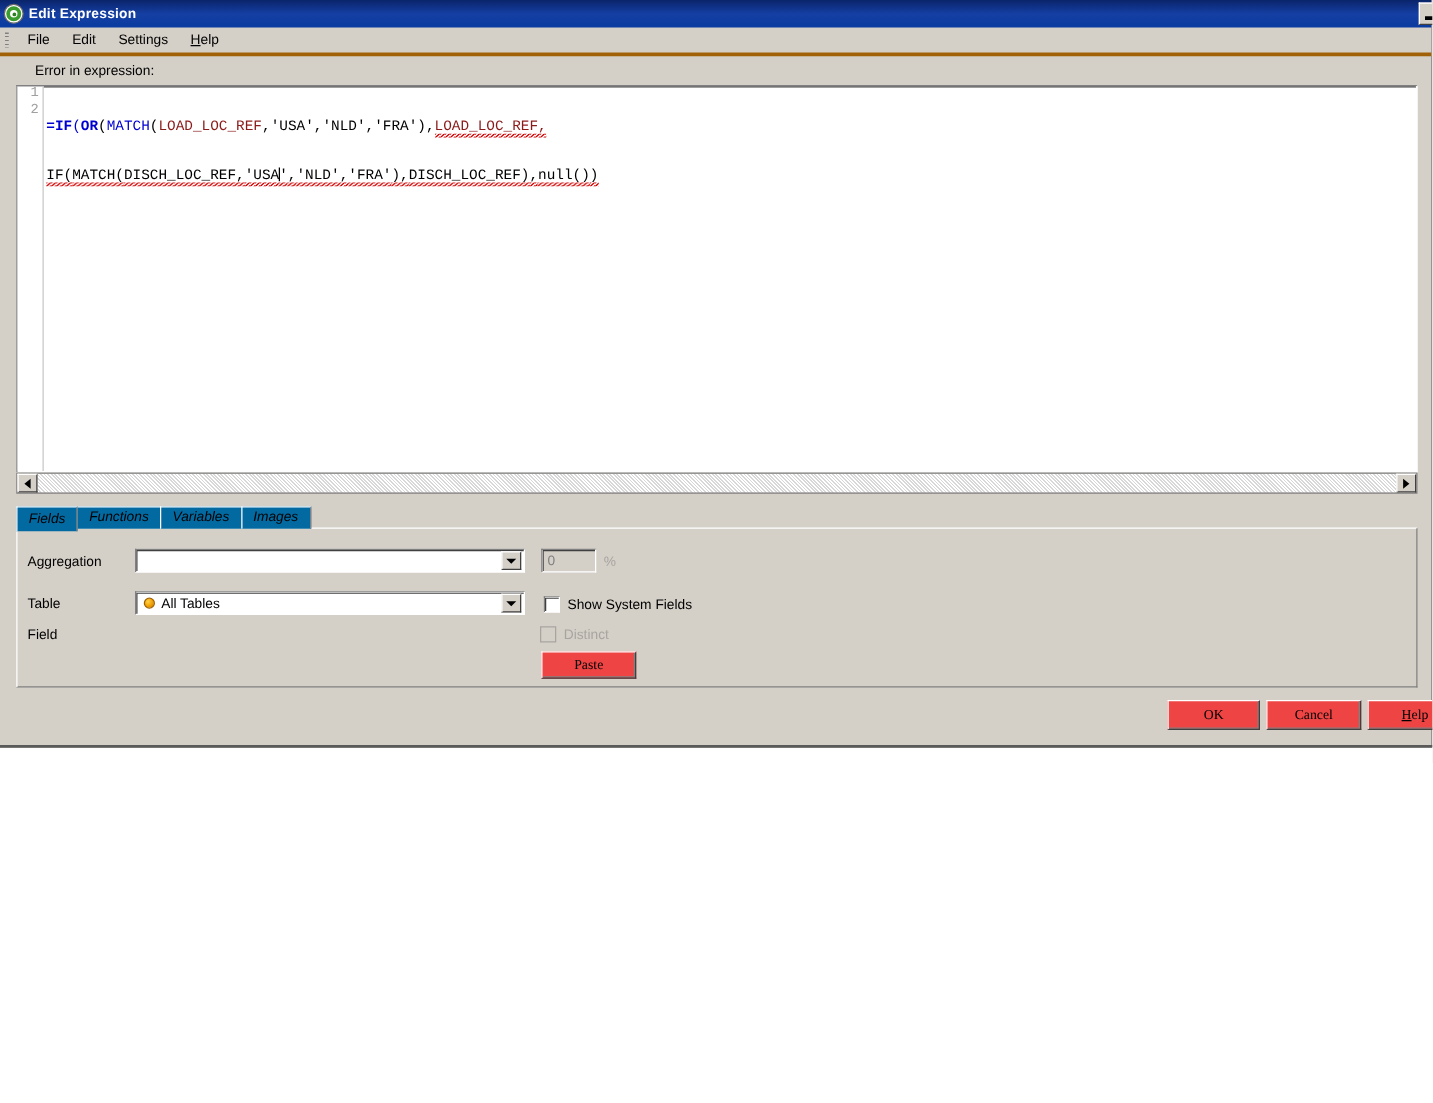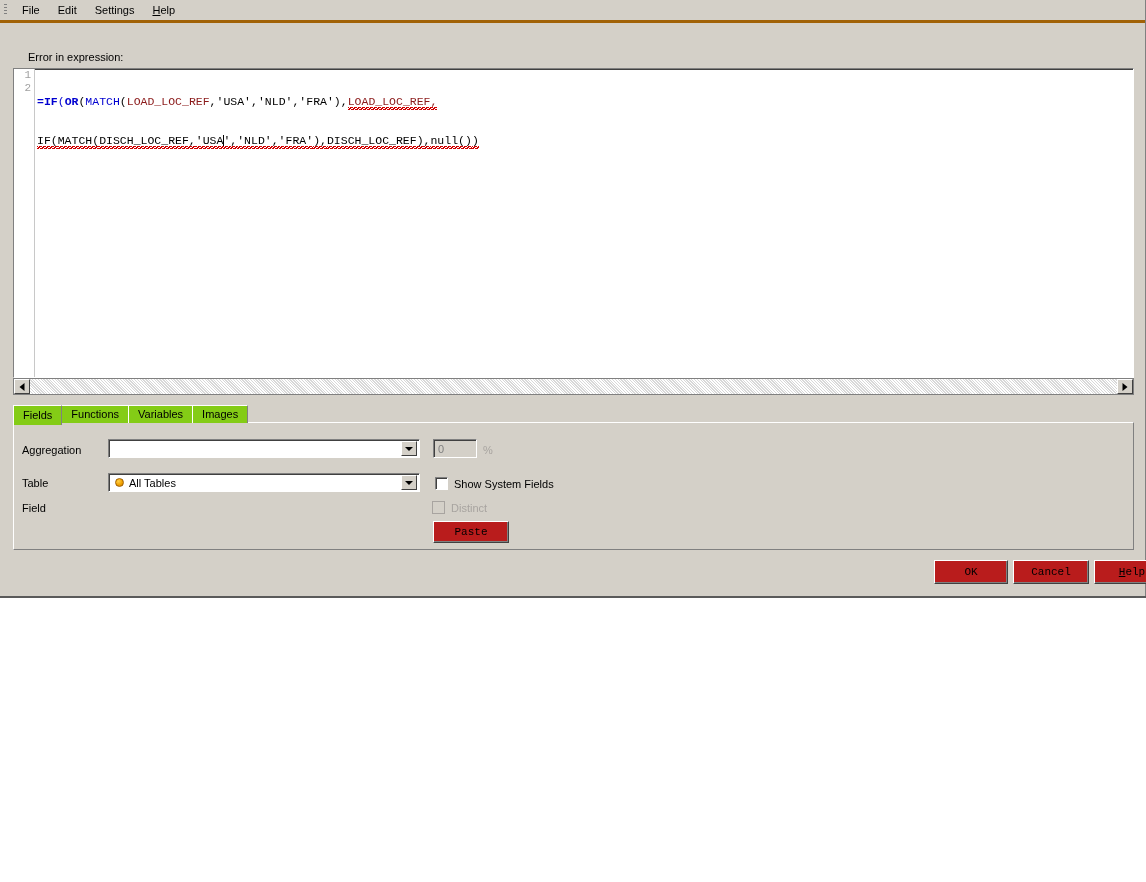--- a/index.html
+++ b/index.html
@@ -247,30 +247,31 @@
     width: 1121px;
     height: 18px;
     display: flex;
     align-items: flex-end;
     z-index: 3;
   }
   .tab {
     font-size: 11px;
     color: #000000;
     padding: 2px 9px 3px 9px;
-    background: #84cc16;
+    background: #0369a1;
     border: 1px solid #ffffff;
     border-right-color: #808080;
     border-bottom: none;
     box-sizing: border-box;
     height: 18px;
     line-height: 13px;
     cursor: default;
     margin-right: -1px;
     white-space: nowrap;
+    font-style: italic;
   }
   .tab.active {
     height: 20px;
     margin-bottom: -2px;
     padding-top: 3px;
     position: relative;
     z-index: 4;
   }
   .tabbody {
     position: absolute;
@@ -390,29 +391,29 @@
   }
   .cbrow.disabled { color: #a8a4a0; }
   .cbrow.disabled .cbox {
     background: #d4d0c8;
     border: 1px solid #a8a4a0;
     box-shadow: none;
   }
 
   
   .btn {
-    background: #b91c1c;
+    background: #ef4444;
     border: 1px solid #ffffff;
     border-right-color: #404040;
     border-bottom-color: #404040;
     box-shadow: inset -1px -1px 0 #808080;
     box-sizing: border-box;
     font-size: 11px;
     color: #000000;
-    font-family: Liberation Mono, monospace;
+    font-family: Liberation Serif, serif;
     display: flex;
     align-items: center;
     justify-content: center;
     cursor: default;
   }
   .btn-paste {
     position: absolute;
     left: 433px;
     top: 521px;
     width: 76px;
@@ -432,20 +433,34 @@
     background: #5a5a5a;
   }
 </style>
 </head>
 <body>
 
 <div id="app">
 
   <div class="window">
 
+    <div class="titlebar">
+      <div class="title-icon">
+        <div class="ring"></div>
+        <div class="ring2"></div>
+        <div class="ring3"></div>
+        <div class="ring4"></div>
+      </div>
+      <div class="title-text">Edit Expression</div>
+      <div class="win-controls">
+        <div class="win-btn">
+          <div class="glyph"></div>
+        </div>
+      </div>
+    </div>
 
     <div class="menubar">
       <div class="grip"></div>
       <div class="menu-item">File</div>
       <div class="menu-item">Edit</div>
       <div class="menu-item">Settings</div>
       <div class="menu-item"><u>H</u>elp</div>
     </div>
 
     <div class="error-label">Error in expression:</div>

